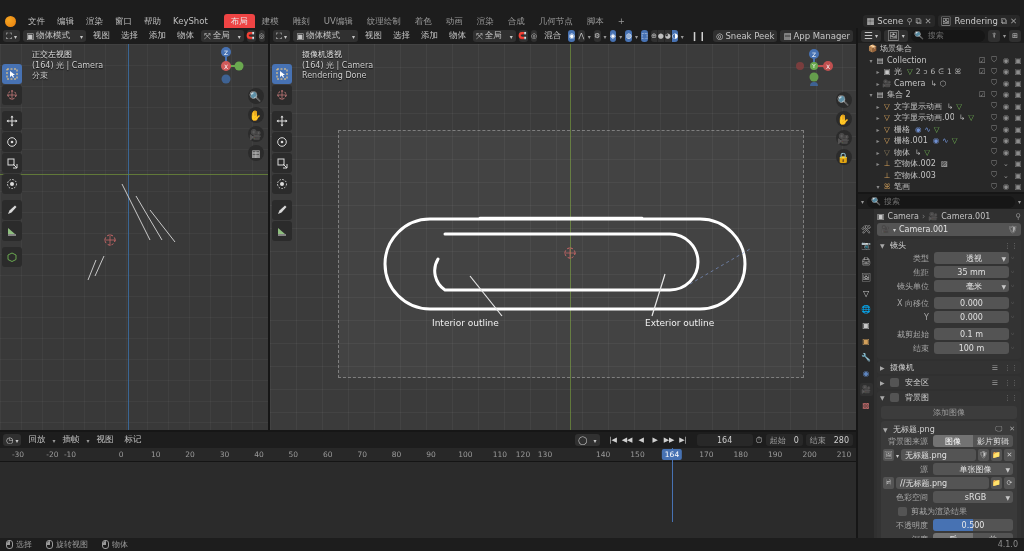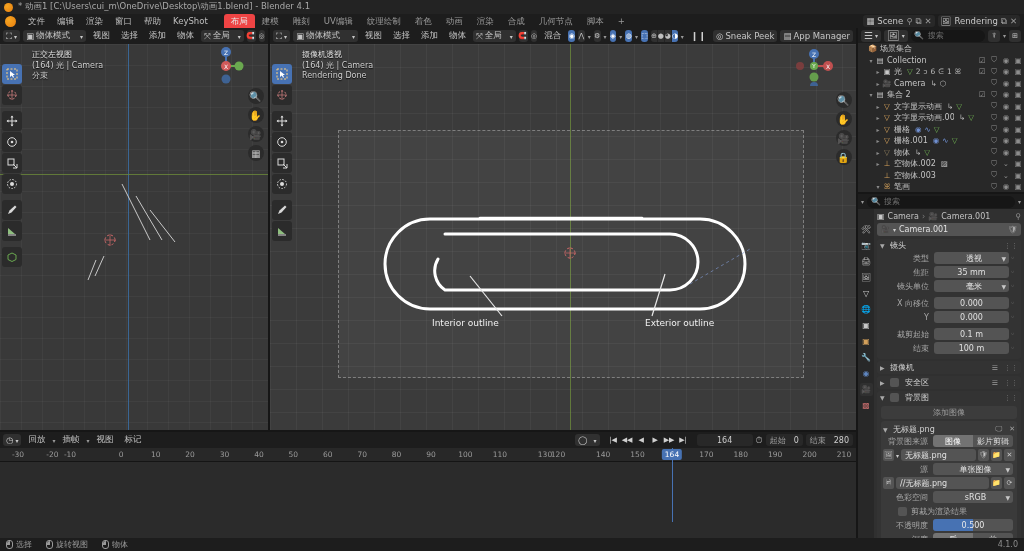--- a/index.html
+++ b/index.html
@@ -224,24 +224,20 @@
   .sb-right { margin-left:auto; padding-right:6px; color:#8d8d8d; }
 
   
   .vsep { position:absolute; background:#161616; }
 </style>
 </head>
 <body>
 
 <div id="app">
 
-  <div class="titlebar">
-    <div class="blender-logo"></div>
-    <span>* 动画1 [C:\Users\cui_m\OneDrive\Desktop\动画1.blend] - Blender 4.1</span>
-  </div>
 
   <div class="topbar">
     <div class="logo"></div>
     <div class="menu-item">文件</div>
     <div class="menu-item">编辑</div>
     <div class="menu-item">渲染</div>
     <div class="menu-item">窗口</div>
     <div class="menu-item">帮助</div>
     <div class="menu-item">KeyShot</div>
 
@@ -620,21 +616,21 @@
         <div class="tl-tick" style="left: 190.083px;">20</div>
         <div class="tl-tick" style="left: 224.5px;">30</div>
         <div class="tl-tick" style="left: 258.917px;">40</div>
         <div class="tl-tick" style="left: 293.333px;">50</div>
         <div class="tl-tick" style="left: 327.75px;">60</div>
         <div class="tl-tick" style="left: 362.167px;">70</div>
         <div class="tl-tick" style="left: 396.583px;">80</div>
         <div class="tl-tick" style="left: 431px;">90</div>
         <div class="tl-tick" style="left: 465.417px;">100</div>
         <div class="tl-tick" style="left: 499.833px;">110</div>
-        <div class="tl-tick" style="left: 558px;">120</div>
+        <div class="tl-tick" style="left: 523px;">120</div>
         <div class="tl-tick" style="left: 545px;">130</div>
         <div class="tl-tick" style="left: 603.083px;">140</div>
         <div class="tl-tick" style="left: 637.5px;">150</div>
         <div class="tl-tick" style="left: 671.917px;">160</div>
         <div class="tl-tick" style="left: 706.333px;">170</div>
         <div class="tl-tick" style="left: 740.75px;">180</div>
         <div class="tl-tick" style="left: 775.167px;">190</div>
         <div class="tl-tick" style="left: 809.583px;">200</div>
         <div class="tl-tick" style="left: 844px;">210</div>
       </div>

